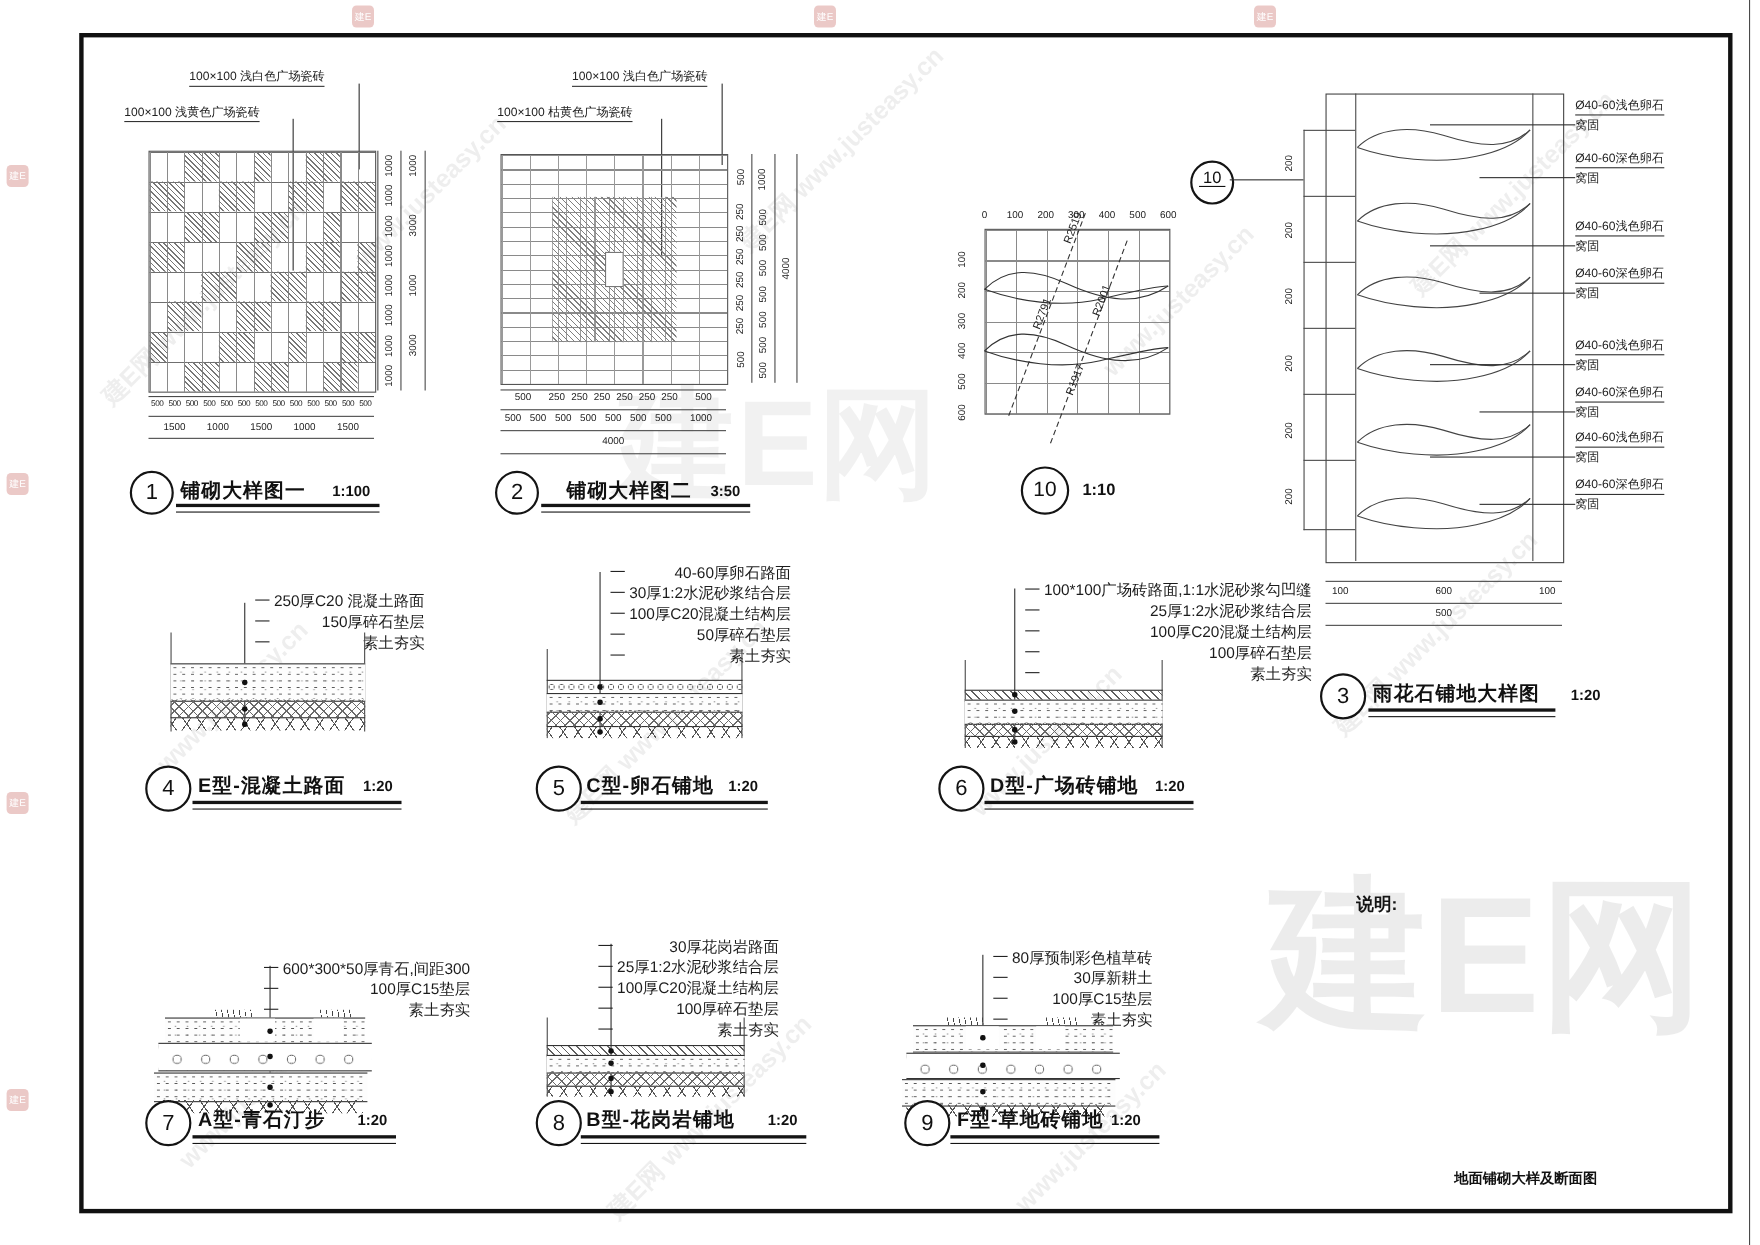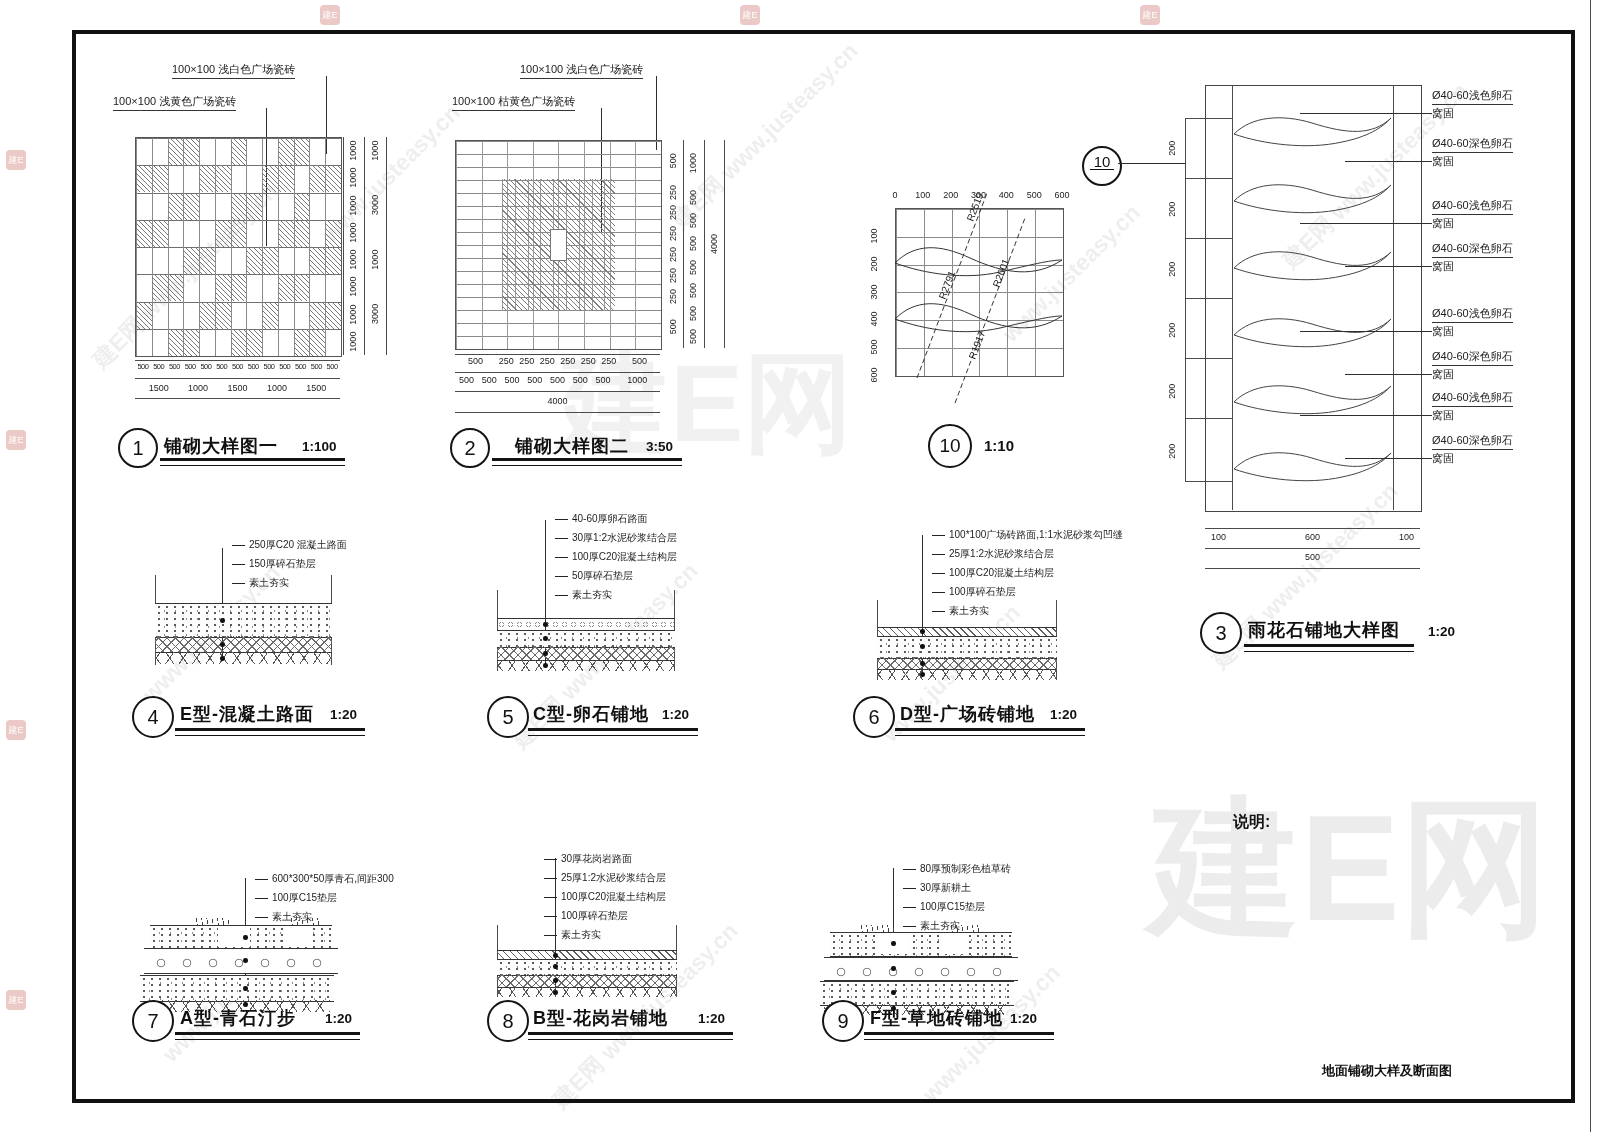--- a/index.html
+++ b/index.html
@@ -55,21 +55,21 @@
   .hrow.r2a span:first-child,.hrow.r2a span:last-child{flex:2;}
   .hrow.r2b span:last-child{flex:2;}
   .hrow.d3b span:nth-child(2){flex:6;}
   .vcol{position:absolute;display:flex;flex-direction:column;}
   .vcol span{flex:1;display:flex;align-items:center;justify-content:center;
     transform:rotate(-90deg);font-size:9px;color:#222;white-space:nowrap;}
   .vcol.m31 span:nth-child(odd){flex:1;} .vcol.m31 span:nth-child(even){flex:3;}
   .vcol.va span:first-child,.vcol.va span:last-child{flex:2;}
   .vcol.vb span:first-child{flex:2;}
   .layers{position:absolute;}
-  .layers span{display:block;position:relative;font-size:10px;white-space:nowrap;height:19px;padding-left:17px;color:#1c1c1c;}
+  .layers span{display:block;position:relative;font-size:14px;white-space:nowrap;height:19px;padding-left:17px;color:#1c1c1c;text-align:right;}
   .layers span::before{content:"";position:absolute;left:0;top:7px;width:13px;border-top:1.2px solid #222;}
   .notes{position:absolute;font-size:15px;font-weight:bold;color:#141414;}
   .notes span{display:block;margin-bottom:10px;white-space:nowrap;}
   .notes span:last-child{padding-left:15px;}
   .wm{position:absolute;transform:rotate(-45deg);color:#9a9a9a;opacity:0.16;font-size:23px;font-weight:bold;white-space:nowrap;pointer-events:none;}
   .wmbig{position:absolute;color:#000;opacity:0.07;font-size:150px;font-weight:900;white-space:nowrap;pointer-events:none;}
   .wmicon{position:absolute;width:20px;height:20px;border-radius:4px;background:#cf7a76;opacity:0.4;
     color:#fff;font-size:9px;display:flex;align-items:center;justify-content:center;pointer-events:none;}
   svg{position:absolute;overflow:visible;}
   .rlbl{font-size:10px;fill:#222;}
@@ -451,21 +451,21 @@
   <div class="dot" style="left:920px;top:629px"></div>
   <div class="dot" style="left:920px;top:644px"></div>
   <div class="dot" style="left:920px;top:661px"></div>
   <div class="dot" style="left:920px;top:672px"></div>
   <div class="numc" style="left:853px;top:696px;width:38px;height:38px">6</div>
   <div class="dtitle" style="left:900px;top:702px">D型-广场砖铺地</div>
   <div class="dscale" style="left:1050px;top:707px">1:20</div>
   <div class="tl" style="left:895px;top:728px;width:190px"></div>
 
   <div class="line" style="left:245px;top:878px;width:1px;height:128px"></div>
-  <div class="layers" style="left:255px;top:872px">
+  <div class="layers" style="left:240px;top:872px">
       <span>600*300*50厚青石,间距300</span>
       <span>100厚C15垫层</span>
       <span>素土夯实</span>
     </div>
   <div class="grass" style="left:195px;top:918px;width:36px"></div>
   <div class="grass" style="left:290px;top:918px;width:30px"></div>
   <div class="stipple" style="left:150px;top:925px;width:182px;height:23px"></div>
   <div class="abs" style="left:218px;top:926px;width:32px;height:21px;background:#fff"></div>
   <div class="abs" style="left:285px;top:926px;width:27px;height:21px;background:#fff"></div>
   <div class="hexlayer" style="left:144px;top:948px;width:194px;height:24px"></div>

